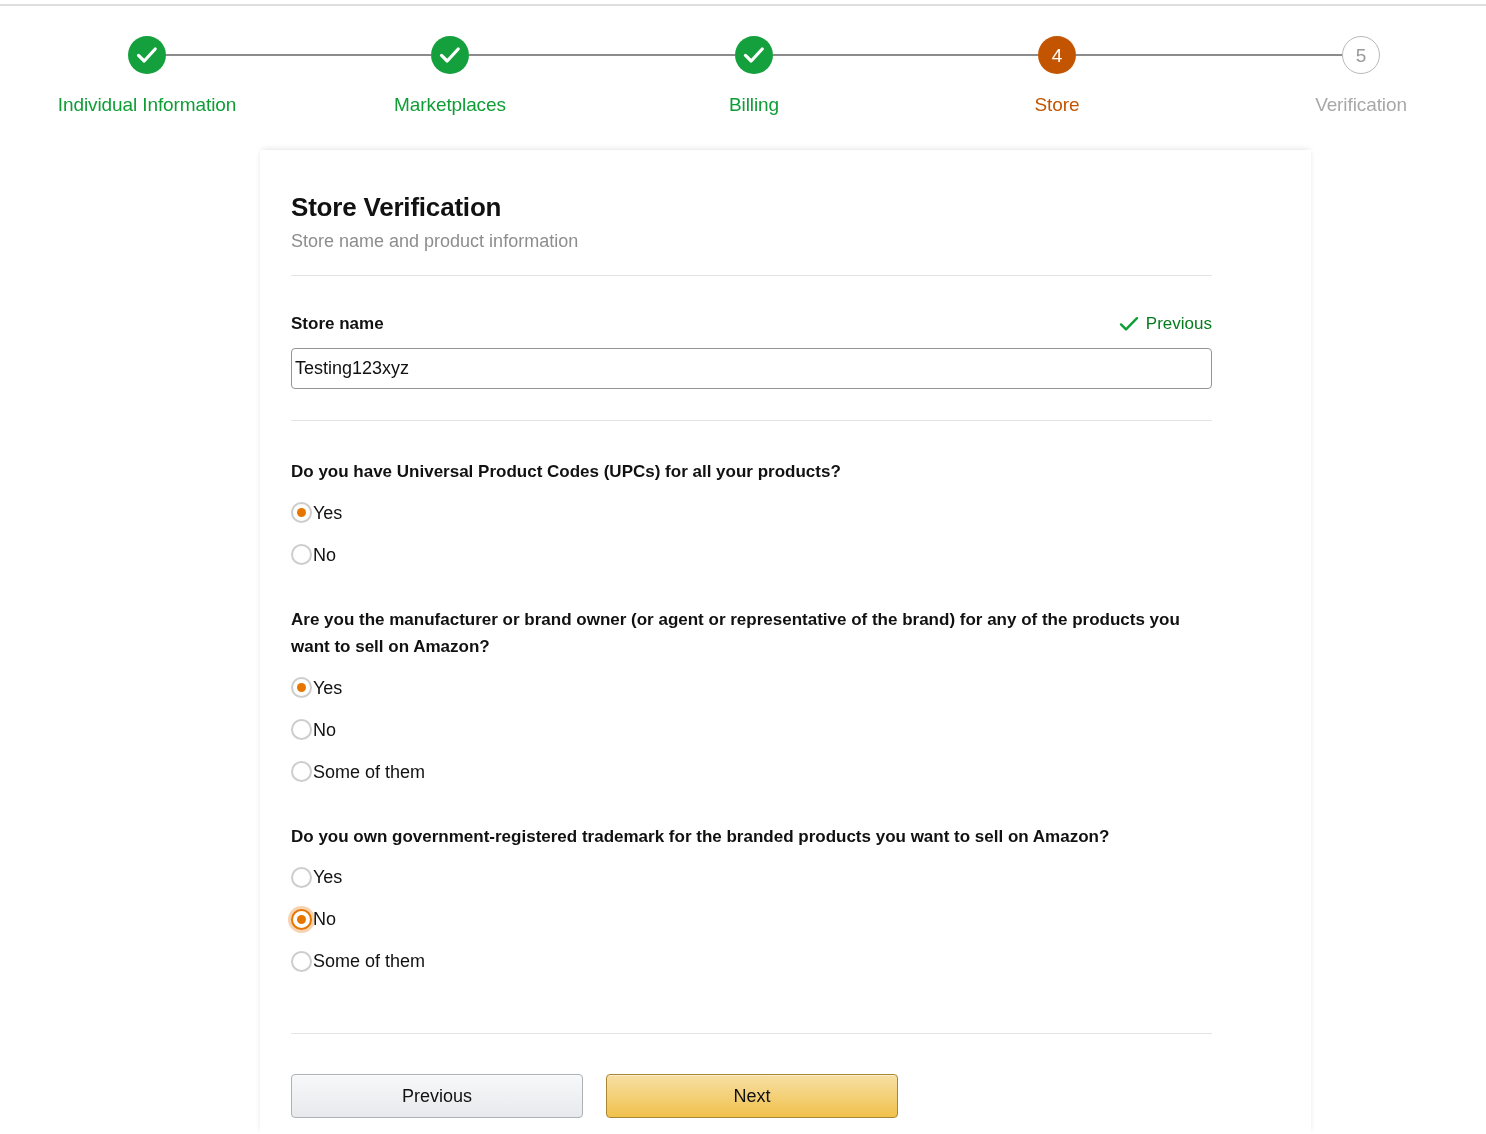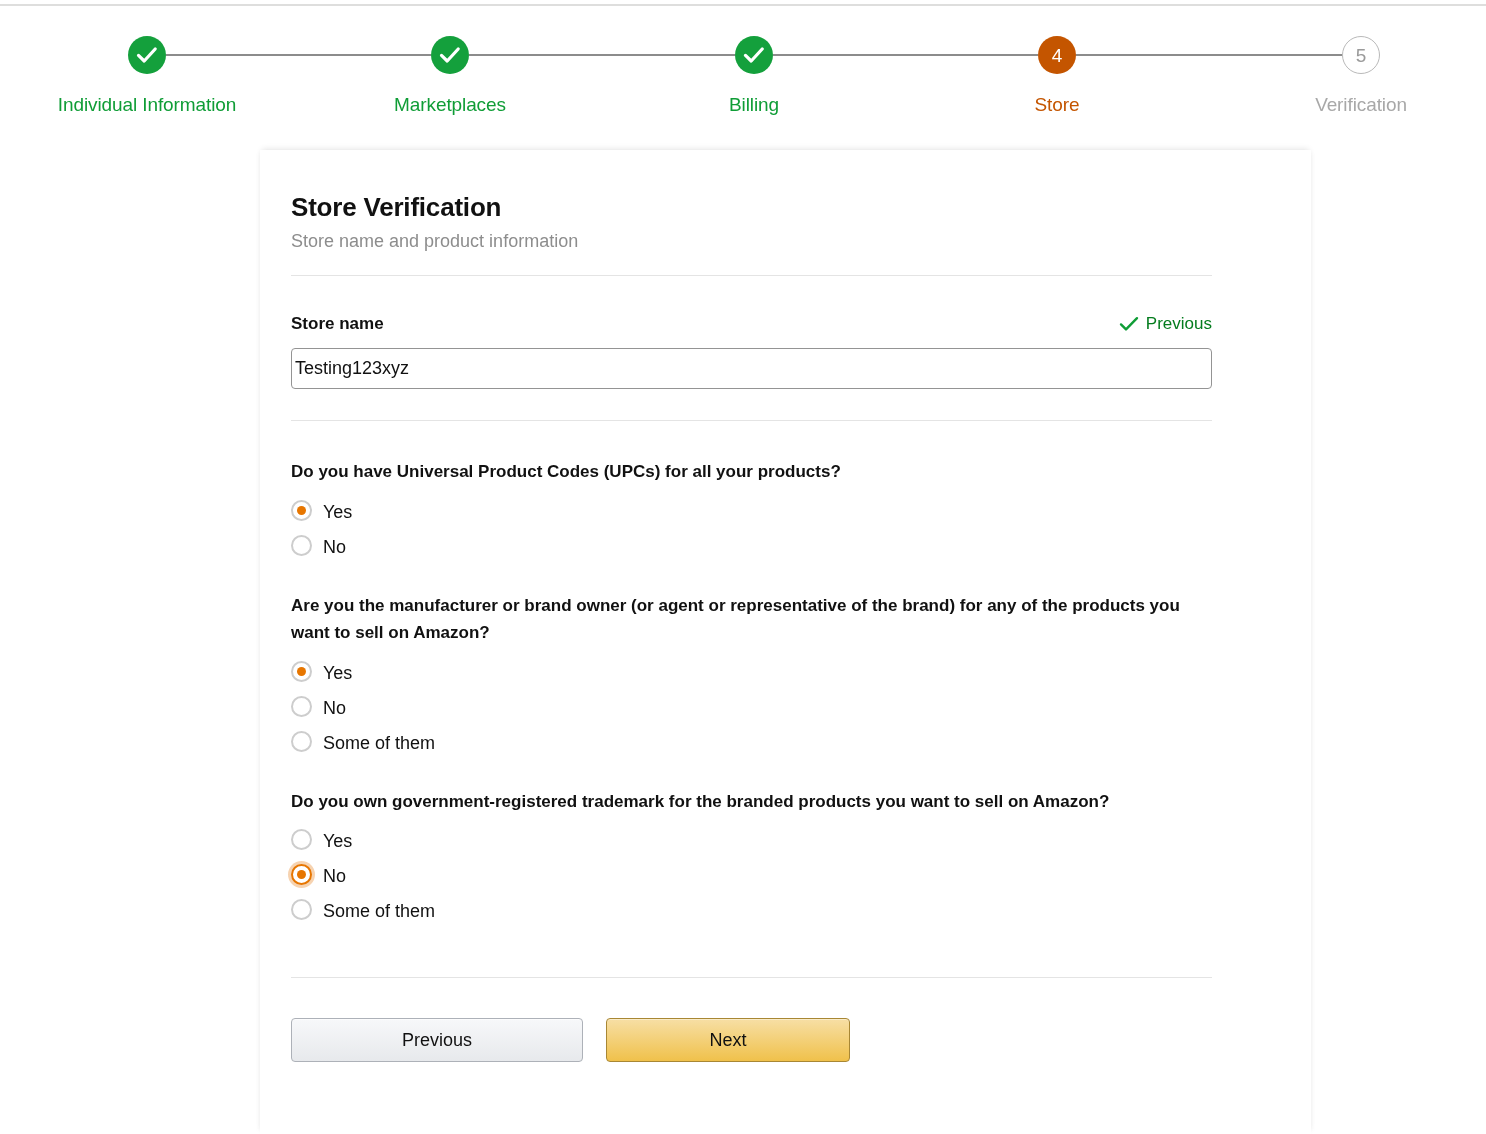--- a/index.html
+++ b/index.html
@@ -174,24 +174,24 @@
   .question-text {
     font-size: 17px;
     font-weight: bold;
     color: #111111;
     line-height: 1.62;
     max-width: 900px;
     margin: 0 0 1px 0;
   }
   .radio-row {
     display: flex;
-    align-items: flex-end;
+    align-items: center;
     height: 30px;
-    margin-top: 5px;
-    gap: 11px;
+    margin-top: 12px;
+    gap: 1px;
     width: max-content;
   }
   .radio {
     box-sizing: border-box;
     width: 21px;
     height: 21px;
     border-radius: 50%;
     border: 2px solid #cdcdcd;
     background: #ffffff;
     flex: 0 0 auto;
@@ -238,21 +238,21 @@
     align-items: center;
     justify-content: center;
   }
   .btn-secondary {
     width: 292px;
     background: linear-gradient(to bottom, #f7f8fa 0%, #e7e9ec 100%);
     border: 1px solid #adb1b8;
     box-shadow: 0 1px 0 rgba(255,255,255,0.6) inset;
   }
   .btn-primary {
-    width: 244px;
+    width: 292px;
     background: linear-gradient(to bottom, #f7dfa5 0%, #f0c14b 100%);
     border: 1px solid #a88734;
     box-shadow: 0 1px 0 rgba(255,255,255,0.4) inset;
   }
 </style>
 </head>
 <body>
 
 <div class="top-rule"></div>
 

